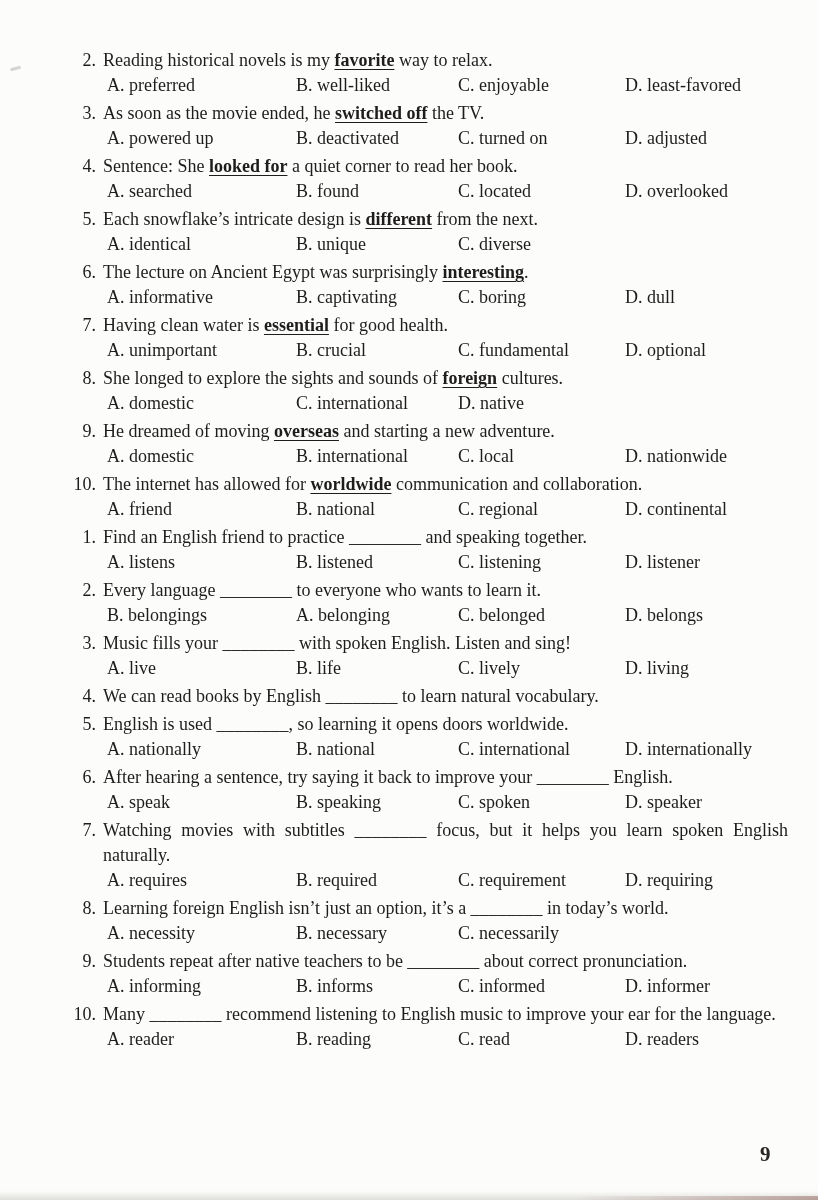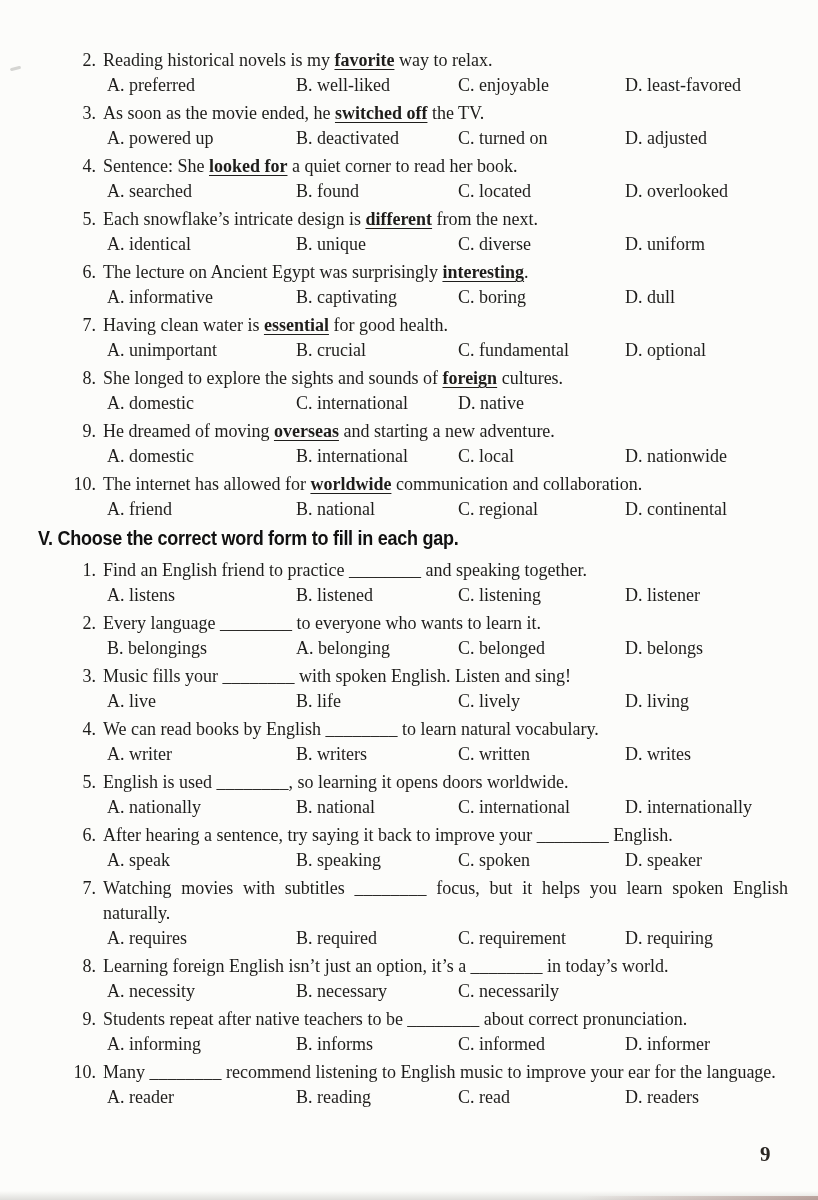--- a/index.html
+++ b/index.html
@@ -100,21 +100,20 @@
       </div>
     </div>
 
     <div class="q">
       <span class="qnum">5.</span>
       <div class="stem"><span>Each snowflake’s intricate design is </span><span class="u">different</span><span> from the next.</span></div>
       <div class="opts">
         <span class="opt">A. identical</span>
         <span class="opt">B. unique</span>
         <span class="opt">C. diverse</span>
-        <span class="opt">D. uniform</span>
       </div>
     </div>
 
     <div class="q">
       <span class="qnum">6.</span>
       <div class="stem"><span>The lecture on Ancient Egypt was surprisingly </span><span class="u">interesting</span><span>.</span></div>
       <div class="opts">
         <span class="opt">A. informative</span>
         <span class="opt">B. captivating</span>
         <span class="opt">C. boring</span>
@@ -158,23 +157,20 @@
       <span class="qnum">10.</span>
       <div class="stem"><span>The internet has allowed for </span><span class="u">worldwide</span><span> communication and collaboration.</span></div>
       <div class="opts">
         <span class="opt">A. friend</span>
         <span class="opt">B. national</span>
         <span class="opt">C. regional</span>
         <span class="opt">D. continental</span>
       </div>
     </div>
 
-    <div class="heading">
-      <span>V. Choose the correct word form to fill in each gap.</span>
-    </div>
 
     <div class="q">
       <span class="qnum">1.</span>
       <div class="stem"><span>Find an English friend to practice ________ and speaking together.</span></div>
       <div class="opts">
         <span class="opt">A. listens</span>
         <span class="opt">B. listened</span>
         <span class="opt">C. listening</span>
         <span class="opt">D. listener</span>
       </div>
@@ -198,26 +194,20 @@
         <span class="opt">A. live</span>
         <span class="opt">B. life</span>
         <span class="opt">C. lively</span>
         <span class="opt">D. living</span>
       </div>
     </div>
 
     <div class="q">
       <span class="qnum">4.</span>
       <div class="stem"><span>We can read books by English ________ to learn natural vocabulary.</span></div>
-      <div class="opts">
-        <span class="opt">A. writer</span>
-        <span class="opt">B. writers</span>
-        <span class="opt">C. written</span>
-        <span class="opt">D. writes</span>
-      </div>
     </div>
 
     <div class="q">
       <span class="qnum">5.</span>
       <div class="stem"><span>English is used ________, so learning it opens doors worldwide.</span></div>
       <div class="opts">
         <span class="opt">A. nationally</span>
         <span class="opt">B. national</span>
         <span class="opt">C. international</span>
         <span class="opt">D. internationally</span>

